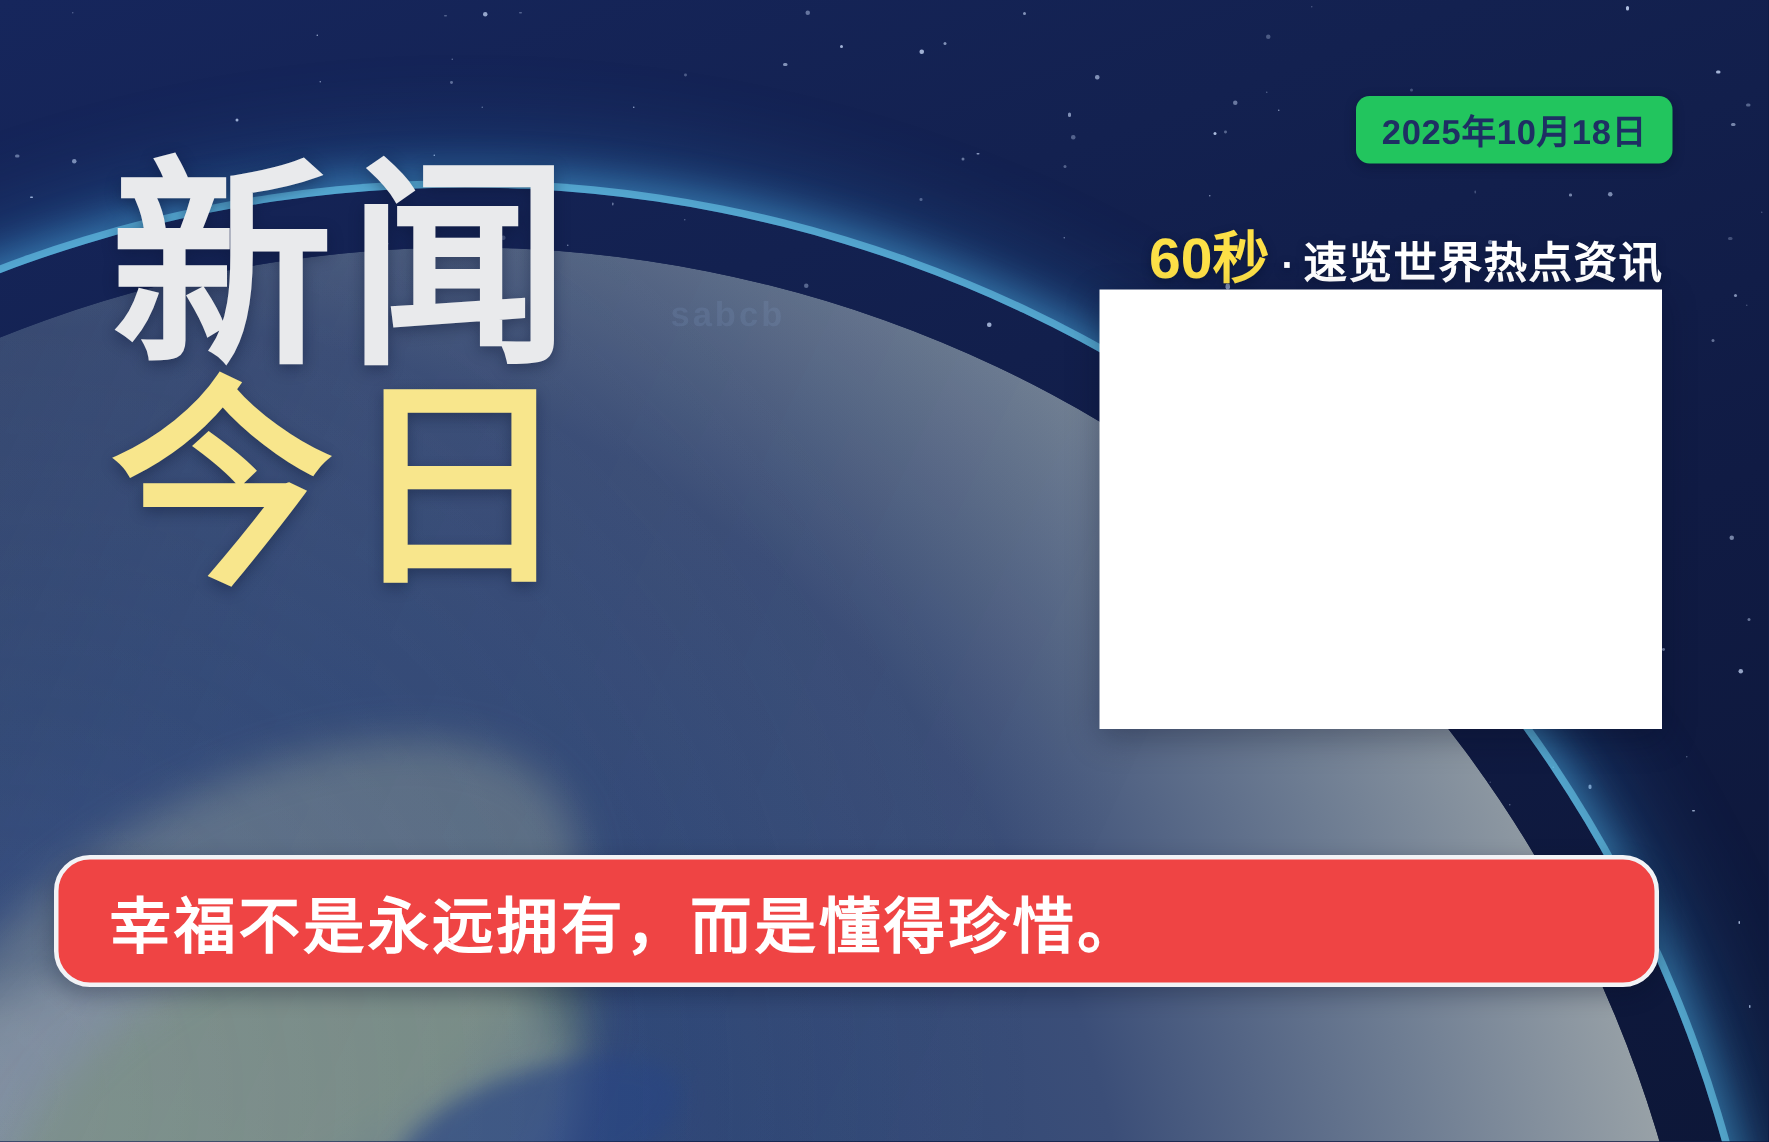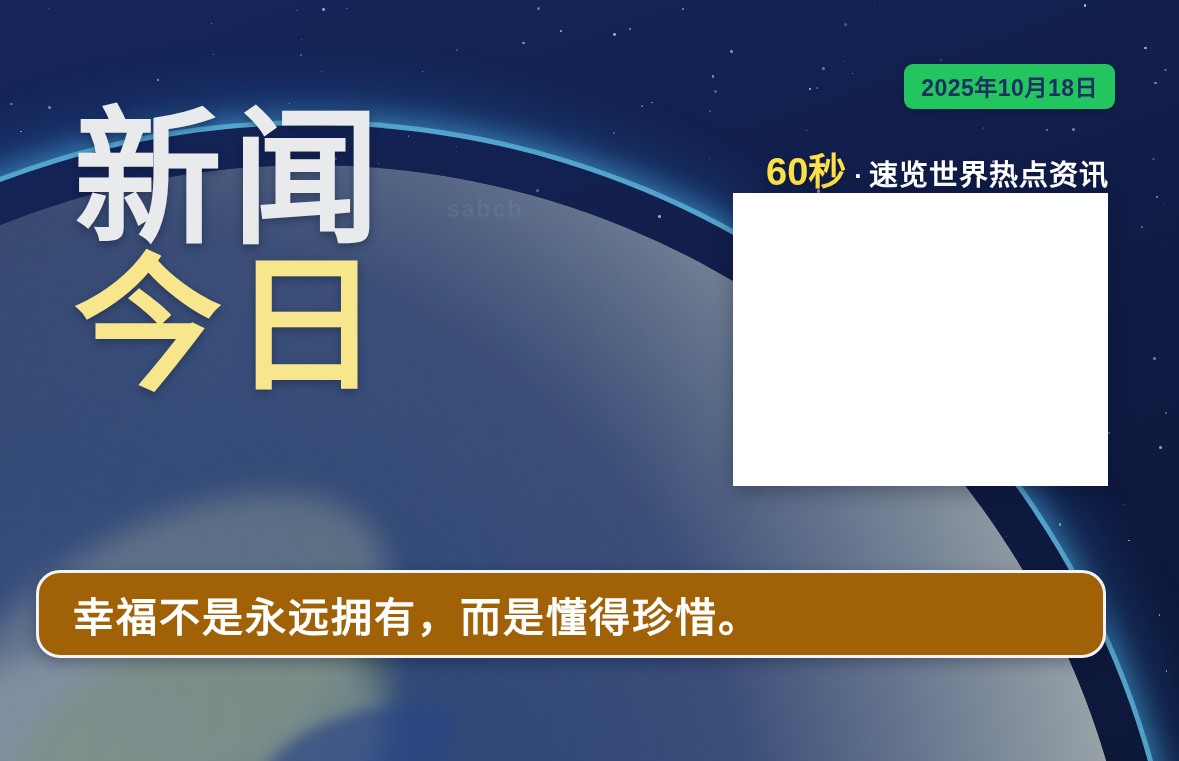--- a/index.html
+++ b/index.html
@@ -111,21 +111,21 @@
     margin-top:17px;display:flex;align-items:center;justify-content:center;
     font-size:35px;font-weight:700;letter-spacing:1px;
   }
   .issue-dash{display:inline-block;width:28px;height:5px;background:#1f3474;margin:0 21px;}
   .weekday{margin-top:26px;font-size:62px;font-weight:700;letter-spacing:7px;line-height:1;}
   .lunar{margin-top:29px;font-size:66px;font-weight:700;letter-spacing:7px;line-height:1;}
 
   
   .quote-bar{
     position:absolute;left:36px;top:570px;width:1070px;height:88px;
-    background:#a16207;
+    background:#ef4444;
     border:3px solid #f2f3f6;
     border-radius:24px;
     box-sizing:border-box;
     display:flex;align-items:center;
     box-shadow:0 5px 14px rgba(5,12,36,0.3);
   }
   .quote-text{
     color:#ffffff;font-size:41px;font-weight:700;letter-spacing:2px;
     padding-left:34px;white-space:nowrap;
   }

